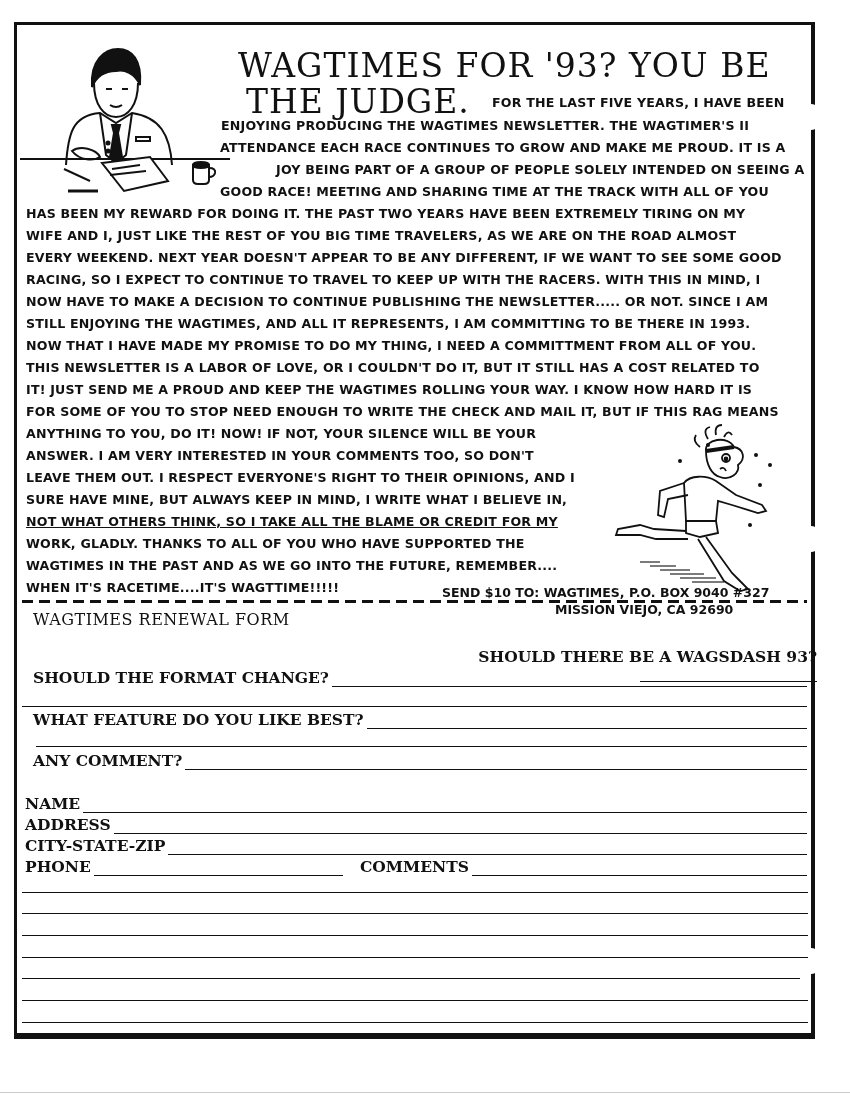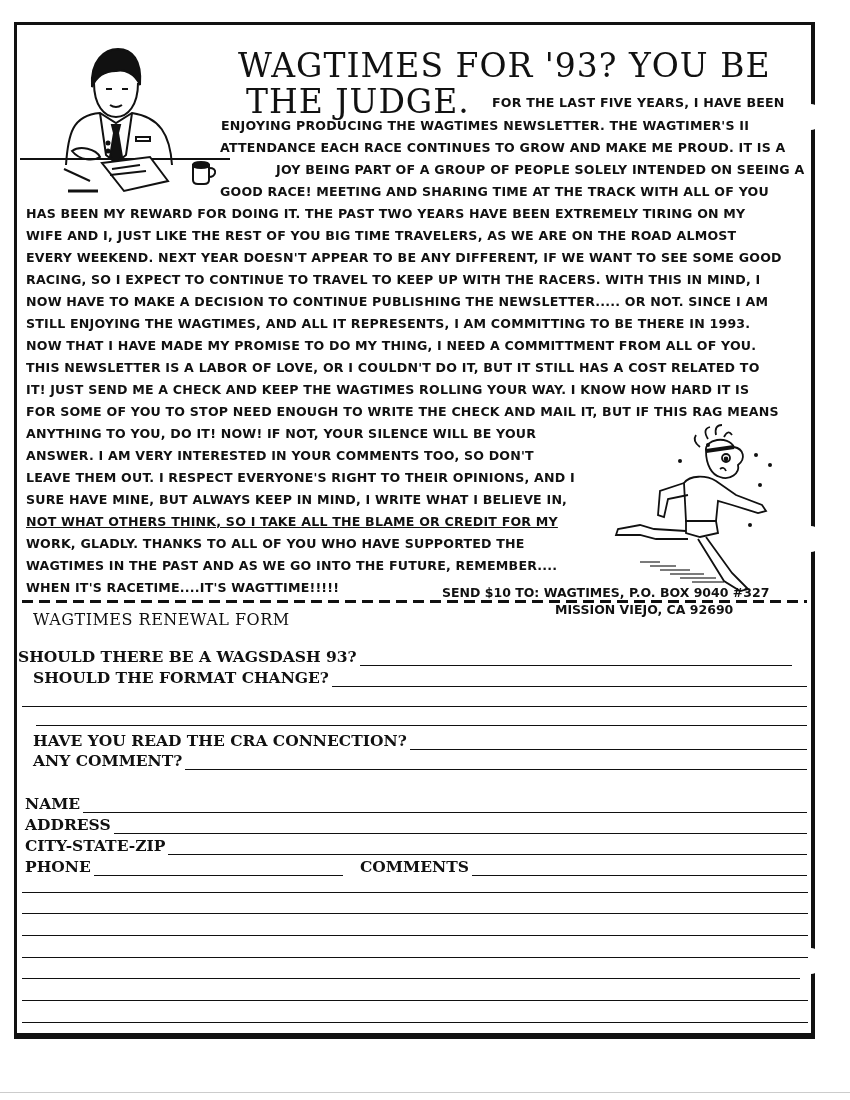--- a/index.html
+++ b/index.html
@@ -80,21 +80,21 @@
   <div class="line" style="left:228px; top:162px;margin-left:48px;">JOY BEING PART OF A GROUP OF PEOPLE SOLELY INTENDED ON SEEING A</div>
   <div class="line" style="left:220px; top:184px;">GOOD RACE! MEETING AND SHARING TIME AT THE TRACK WITH ALL OF YOU</div>
   <div class="line" style="left:26px; top:206px;">HAS BEEN MY REWARD FOR DOING IT. THE PAST TWO YEARS HAVE BEEN EXTREMELY TIRING ON MY</div>
   <div class="line" style="left:26px; top:228px;">WIFE AND I, JUST LIKE THE REST OF YOU BIG TIME TRAVELERS, AS WE ARE ON THE ROAD ALMOST</div>
   <div class="line" style="left:26px; top:250px;">EVERY WEEKEND. NEXT YEAR DOESN'T APPEAR TO BE ANY DIFFERENT, IF WE WANT TO SEE SOME GOOD</div>
   <div class="line" style="left:26px; top:272px;">RACING, SO I EXPECT TO CONTINUE TO TRAVEL TO KEEP UP WITH THE RACERS. WITH THIS IN MIND, I</div>
   <div class="line" style="left:26px; top:294px;">NOW HAVE TO MAKE A DECISION TO CONTINUE PUBLISHING THE NEWSLETTER..... OR NOT. SINCE I AM</div>
   <div class="line" style="left:26px; top:316px;">STILL ENJOYING THE WAGTIMES, AND ALL IT REPRESENTS, I AM COMMITTING TO BE THERE IN 1993.</div>
   <div class="line" style="left:26px; top:338px;">NOW THAT I HAVE MADE MY PROMISE TO DO MY THING, I NEED A COMMITTMENT FROM ALL OF YOU.</div>
   <div class="line" style="left:26px; top:360px;">THIS NEWSLETTER IS A LABOR OF LOVE, OR I COULDN'T DO IT, BUT IT STILL HAS A COST RELATED TO</div>
-  <div class="line" style="left:26px; top:382px;">IT! JUST SEND ME A CHECK AND KEEP THE WAGTIMES ROLLING YOUR WAY.  I  KNOW HOW HARD IT IS</div>
+  <div class="line" style="left:26px; top:382px;">IT! JUST SEND ME A PROUD AND KEEP THE WAGTIMES ROLLING YOUR WAY.  I  KNOW HOW HARD IT IS</div>
   <div class="line" style="left:26px; top:404px;">FOR SOME OF YOU TO STOP NEED ENOUGH TO WRITE THE CHECK AND MAIL IT, BUT IF THIS RAG MEANS</div>
   <div class="line" style="left:26px; top:426px;">ANYTHING TO YOU, DO IT! NOW! IF NOT, YOUR SILENCE WILL BE YOUR</div>
   <div class="line" style="left:26px; top:448px;">ANSWER. I AM VERY INTERESTED IN YOUR COMMENTS TOO, SO DON'T</div>
   <div class="line" style="left:26px; top:470px;">LEAVE THEM OUT. I RESPECT EVERYONE'S RIGHT TO THEIR OPINIONS, AND I</div>
   <div class="line" style="left:26px; top:492px;">SURE HAVE MINE, BUT ALWAYS KEEP IN MIND, I WRITE WHAT I BELIEVE IN,</div>
   <div class="line" style="left:26px; top:514px;text-decoration:underline;">NOT WHAT OTHERS THINK, SO I TAKE ALL THE BLAME OR CREDIT FOR MY</div>
   <div class="line" style="left:26px; top:536px;">WORK, GLADLY. THANKS TO ALL OF YOU WHO HAVE SUPPORTED THE</div>
   <div class="line" style="left:26px; top:558px;">WAGTIMES IN THE PAST AND AS WE GO INTO THE FUTURE, REMEMBER....</div>
   <div class="line" style="left:26px; top:580px;">WHEN IT'S RACETIME....IT'S WAGTTIME!!!!!</div>
 </div>
@@ -130,34 +130,34 @@
 </svg>
 
 <div class="dash-line"></div>
 
 <h2 class="form-title">WAGTIMES RENEWAL FORM</h2>
 <div class="send-to">
   <div>SEND $10 TO: WAGTIMES, P.O. BOX 9040 #327</div>
   <div class="addr2">MISSION VIEJO, CA  92690</div>
 </div>
 
-<div class="field" style="left:18px; top:648px; width:774px;">
+<div class="field" style="left:43px; top:648px; width:774px;flex-direction:column;">
   <span class="lbl">SHOULD THERE BE A WAGSDASH 93?</span>
   <input class="blank" value="" style="">
 </div>
 <div class="field" style="left:33px; top:669px; width:774px;">
   <span class="lbl">SHOULD THE FORMAT CHANGE?</span>
   <input class="blank" value="" style="">
 </div>
 <div class="rule" style="top:706px; width:785px;"></div>
 <div class="field" style="left:33px; top:711px; width:774px;">
+  <span class="lbl">WHAT FEATURE DO YOU LIKE BEST?</span>
   <input class="blank" value="" style="">
 </div>
 <div class="field" style="left:33px; top:732px; width:774px;">
-  <span class="lbl">HAVE YOU READ THE CRA CONNECTION?</span>
   <input class="blank" value="" style="">
 </div>
 <div class="field" style="left:33px; top:752px; width:774px;">
   <span class="lbl">ANY COMMENT?</span>
   <input class="blank" value="" style="">
 </div>
 
 <div class="field" style="left:25px; top:795px; width:782px;">
   <span class="lbl">NAME</span>
   <input class="blank" style="">

